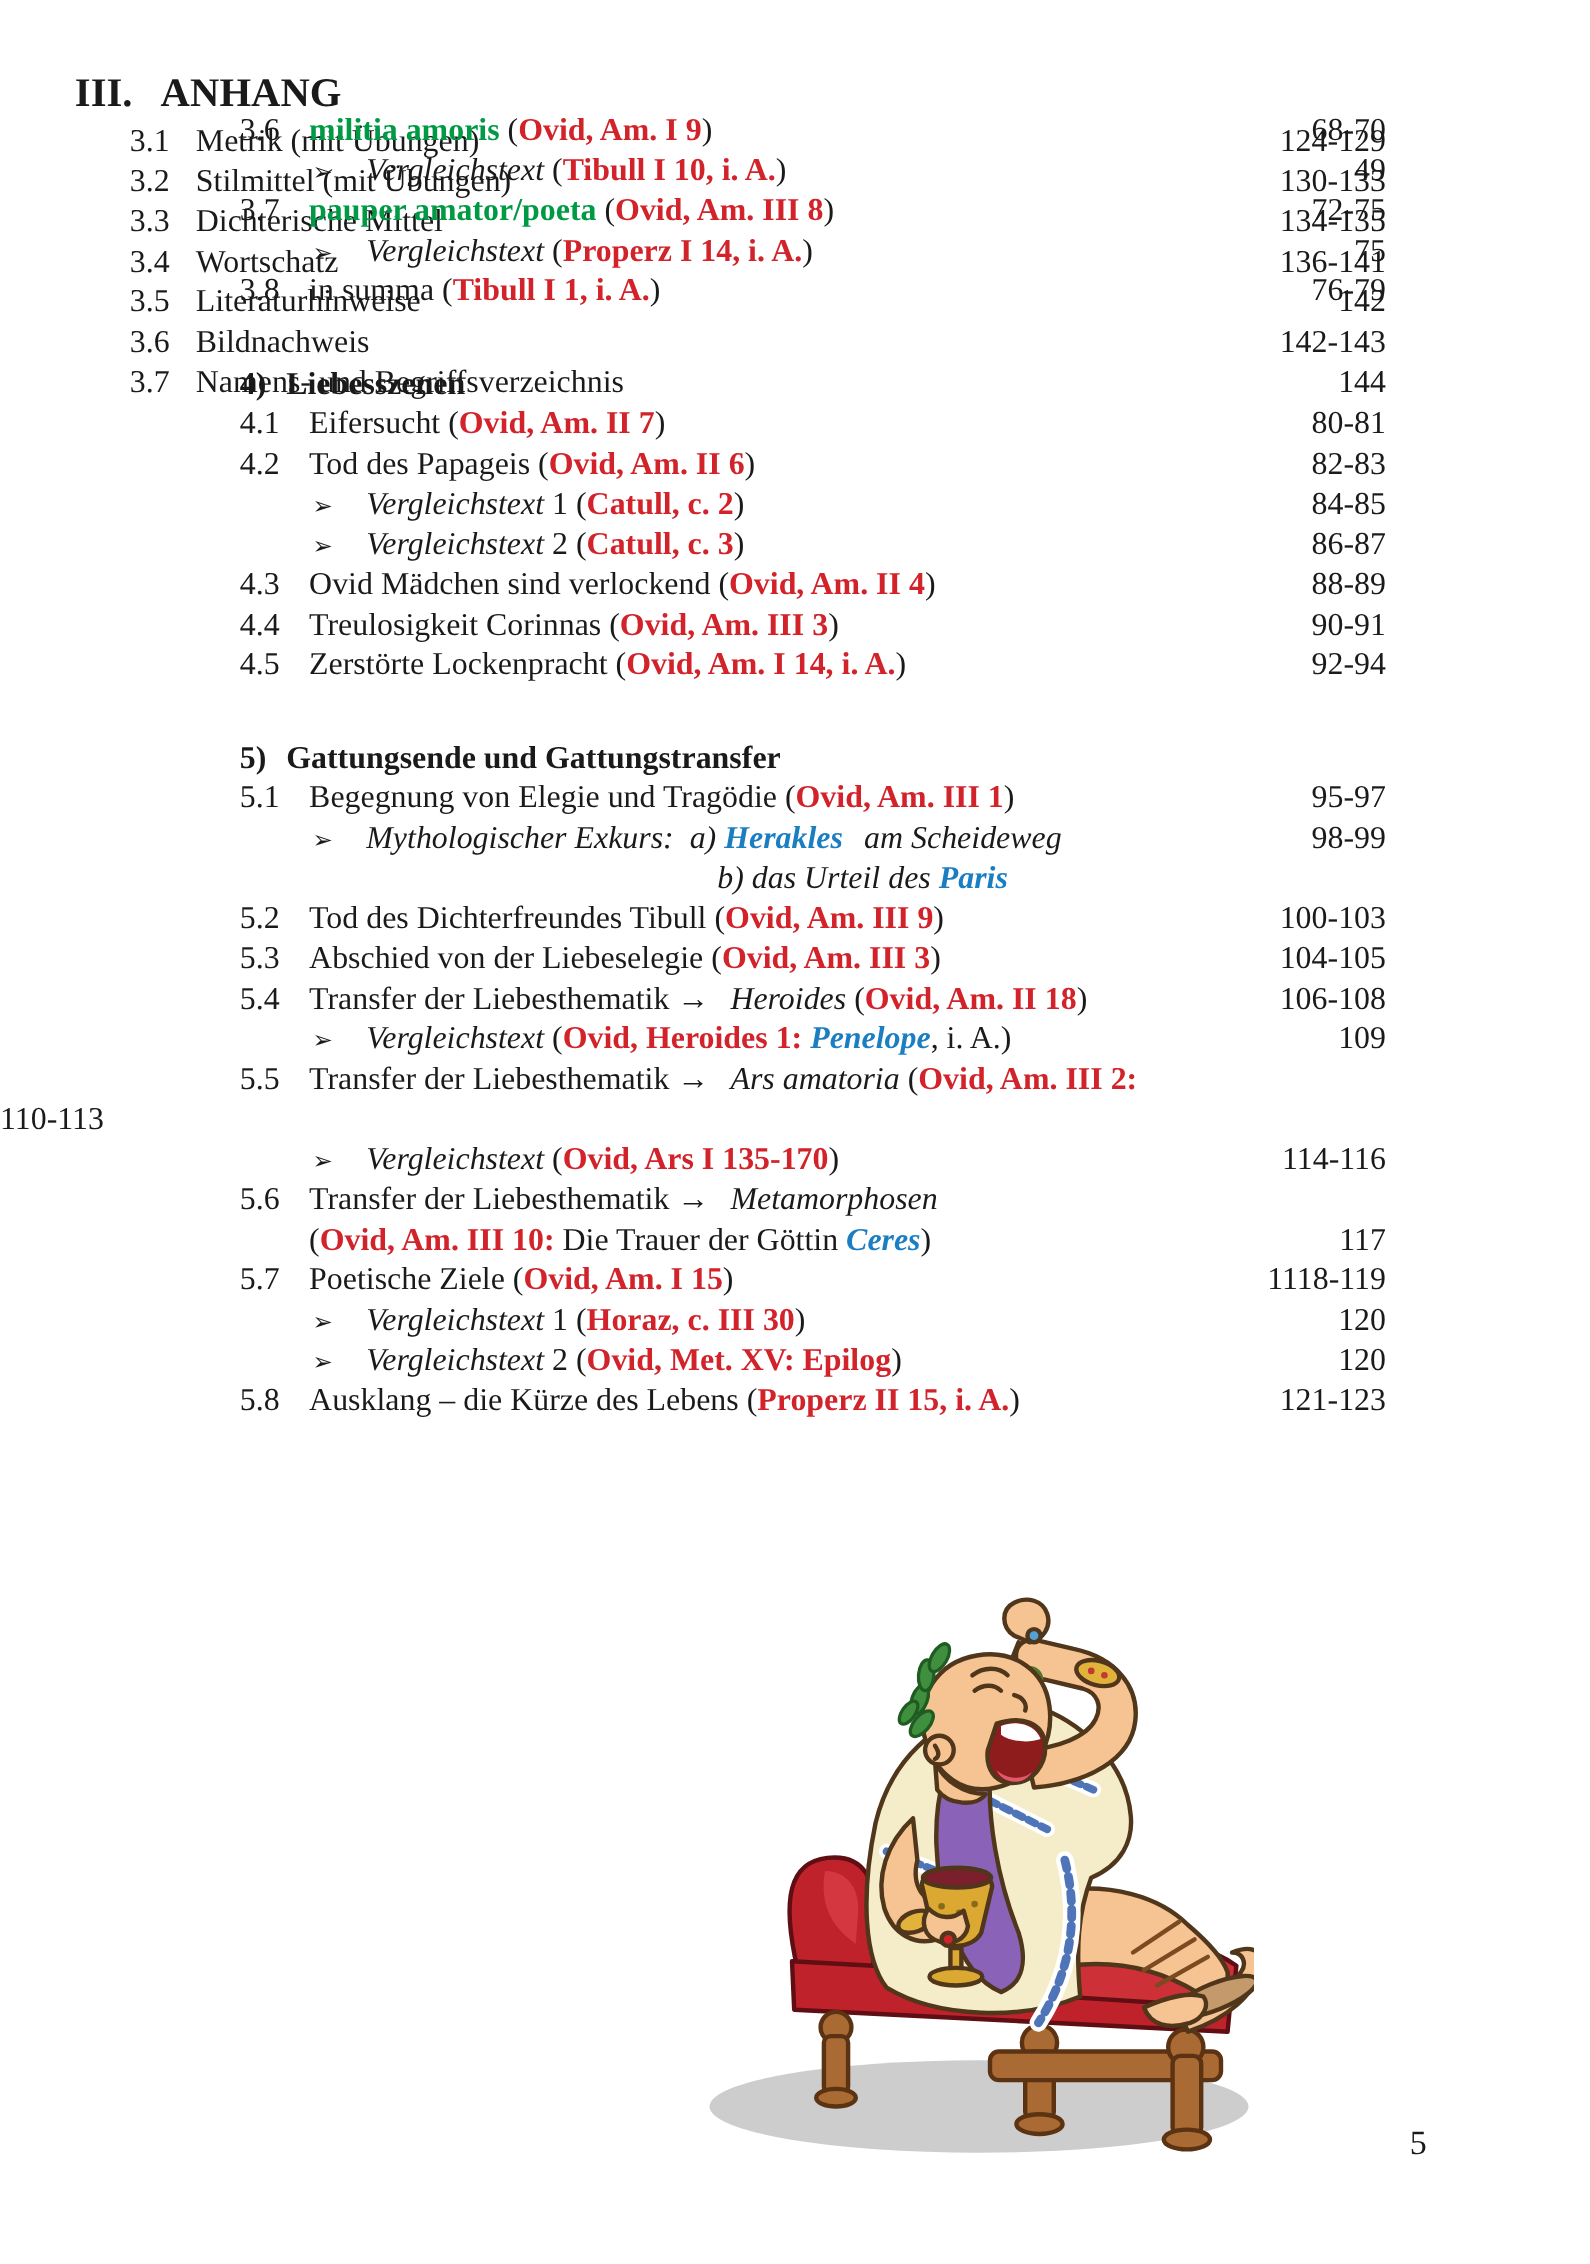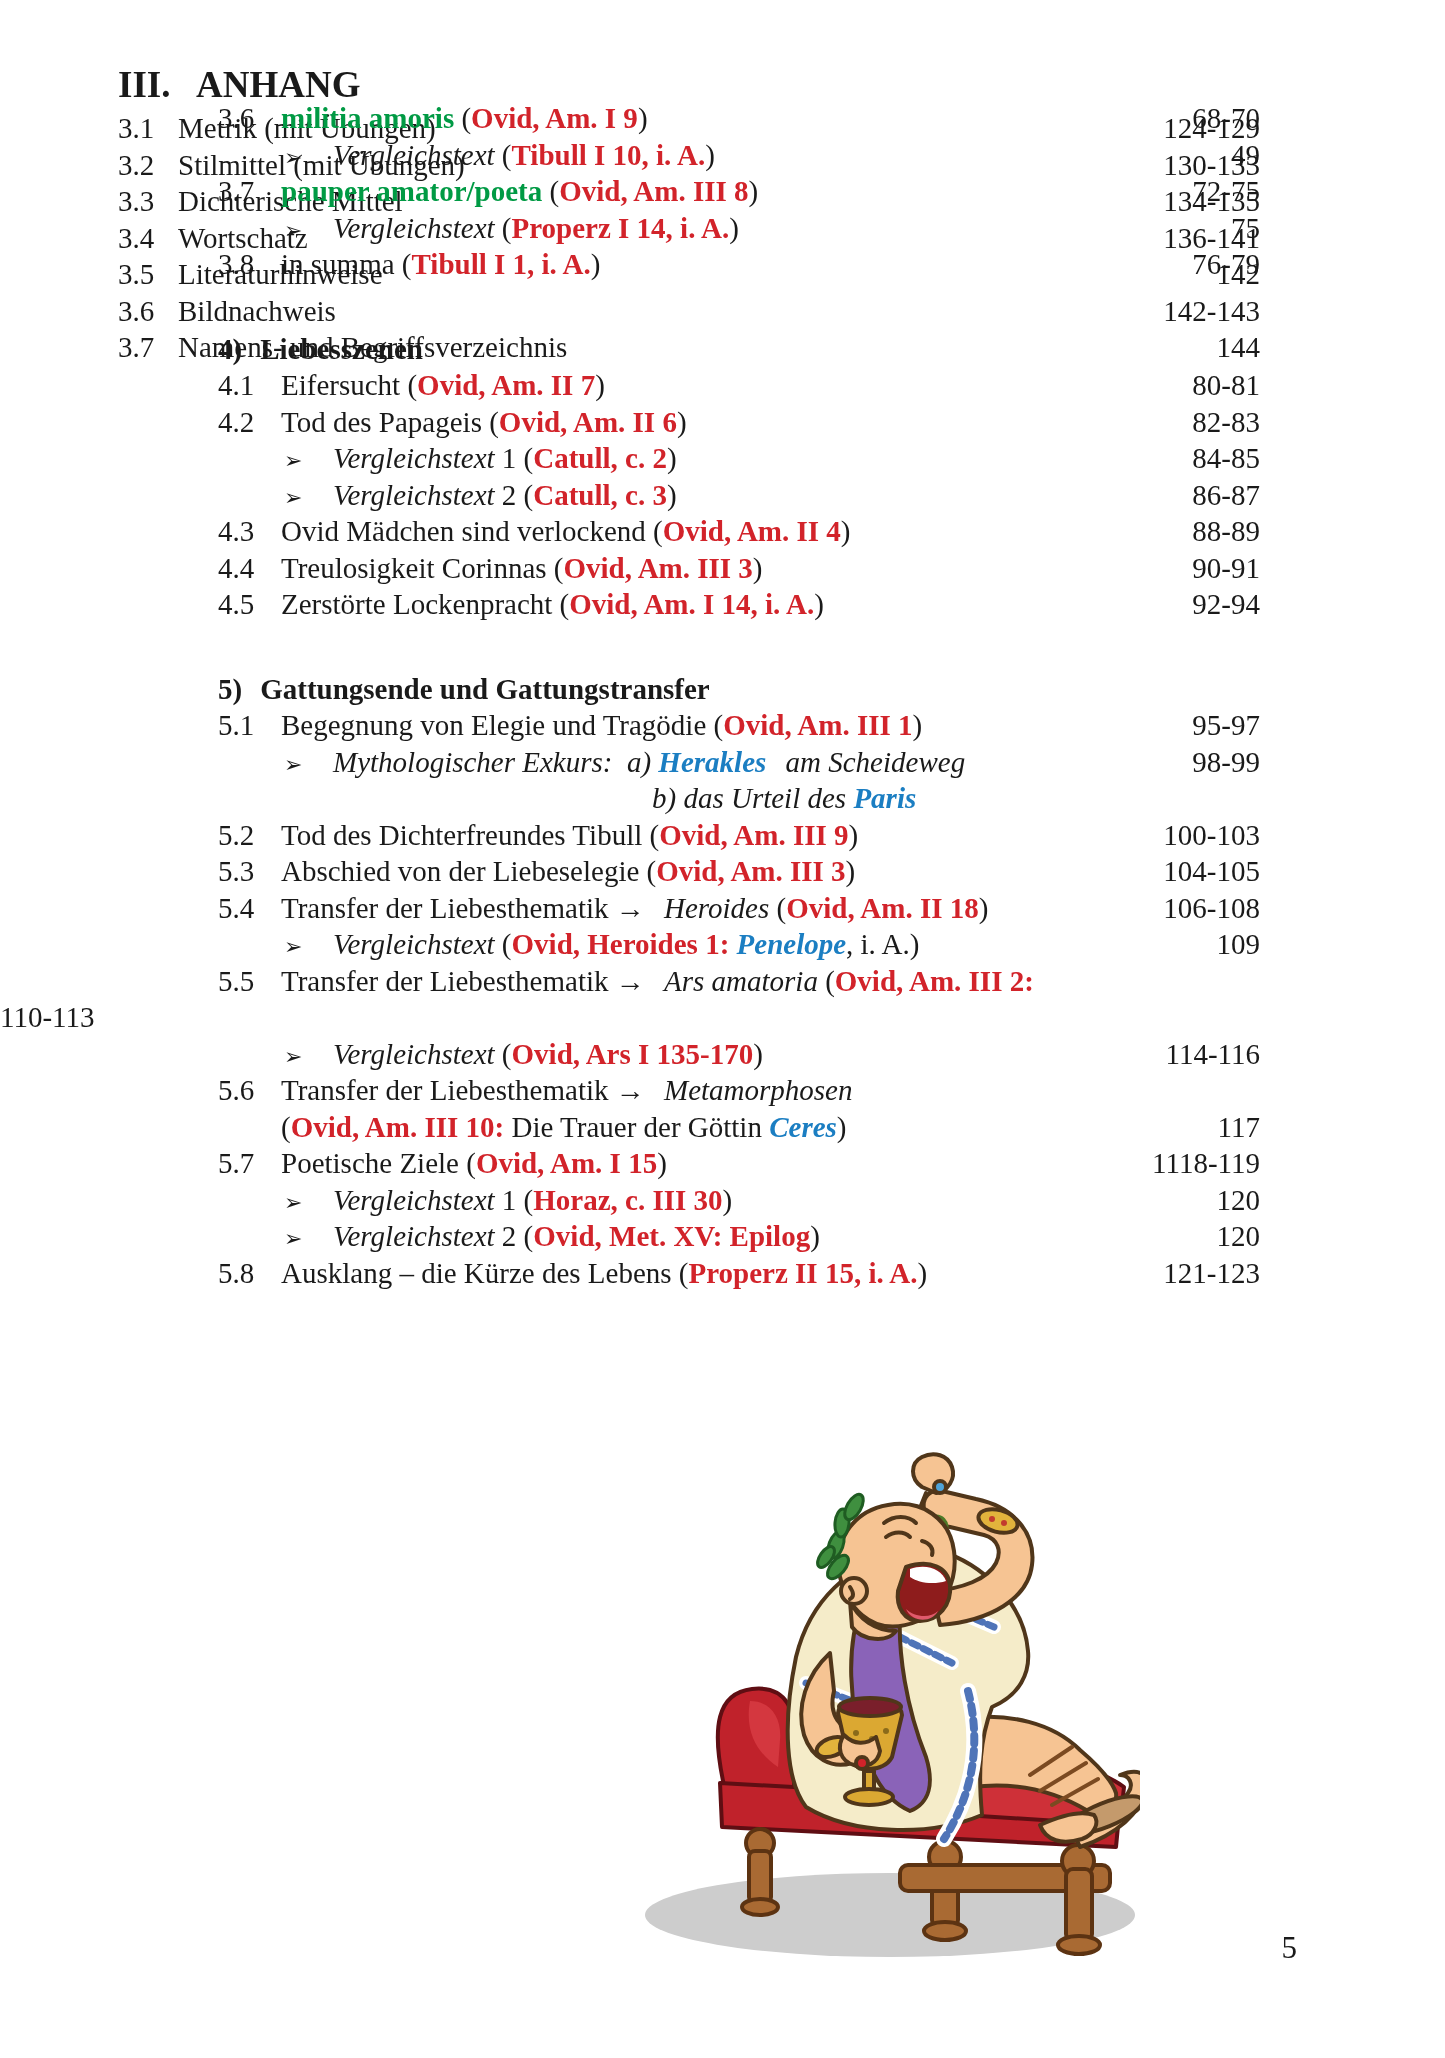--- a/index.html
+++ b/index.html
@@ -33,21 +33,21 @@
   .toc-section:first-child{margin-top:0;}
   .sg-k{}
   .sg-i{font-style:italic;margin-left:12px;}
   .sg-g{color:var(--green); font-weight:bold;}
   .sg-r{color:var(--red); font-weight:bold;}
   .sg-b{color:var(--blue); font-weight:bold; font-style:italic;}
   .appendix{margin-top:60px;}
   .appendix-heading{
     font-size:37px; font-weight:bold; line-height:50px; height:50px;
   }
-  .appendix-heading .roman{display:inline-block; margin-left:118px; width:78px;}
+  .appendix-heading .roman{display:inline-block; margin-left:68px; width:78px;}
   .appendix .row .num{margin-left:118px; width:60px;}
   .cartoon{position:absolute; left:600px; top:1395px; width:540px; height:580px;}
   .pageno{
     position:absolute; right:148px; top:1930px;
     font-size:31px; line-height:36px;
   }
 </style>
 </head>
 <body>
 

